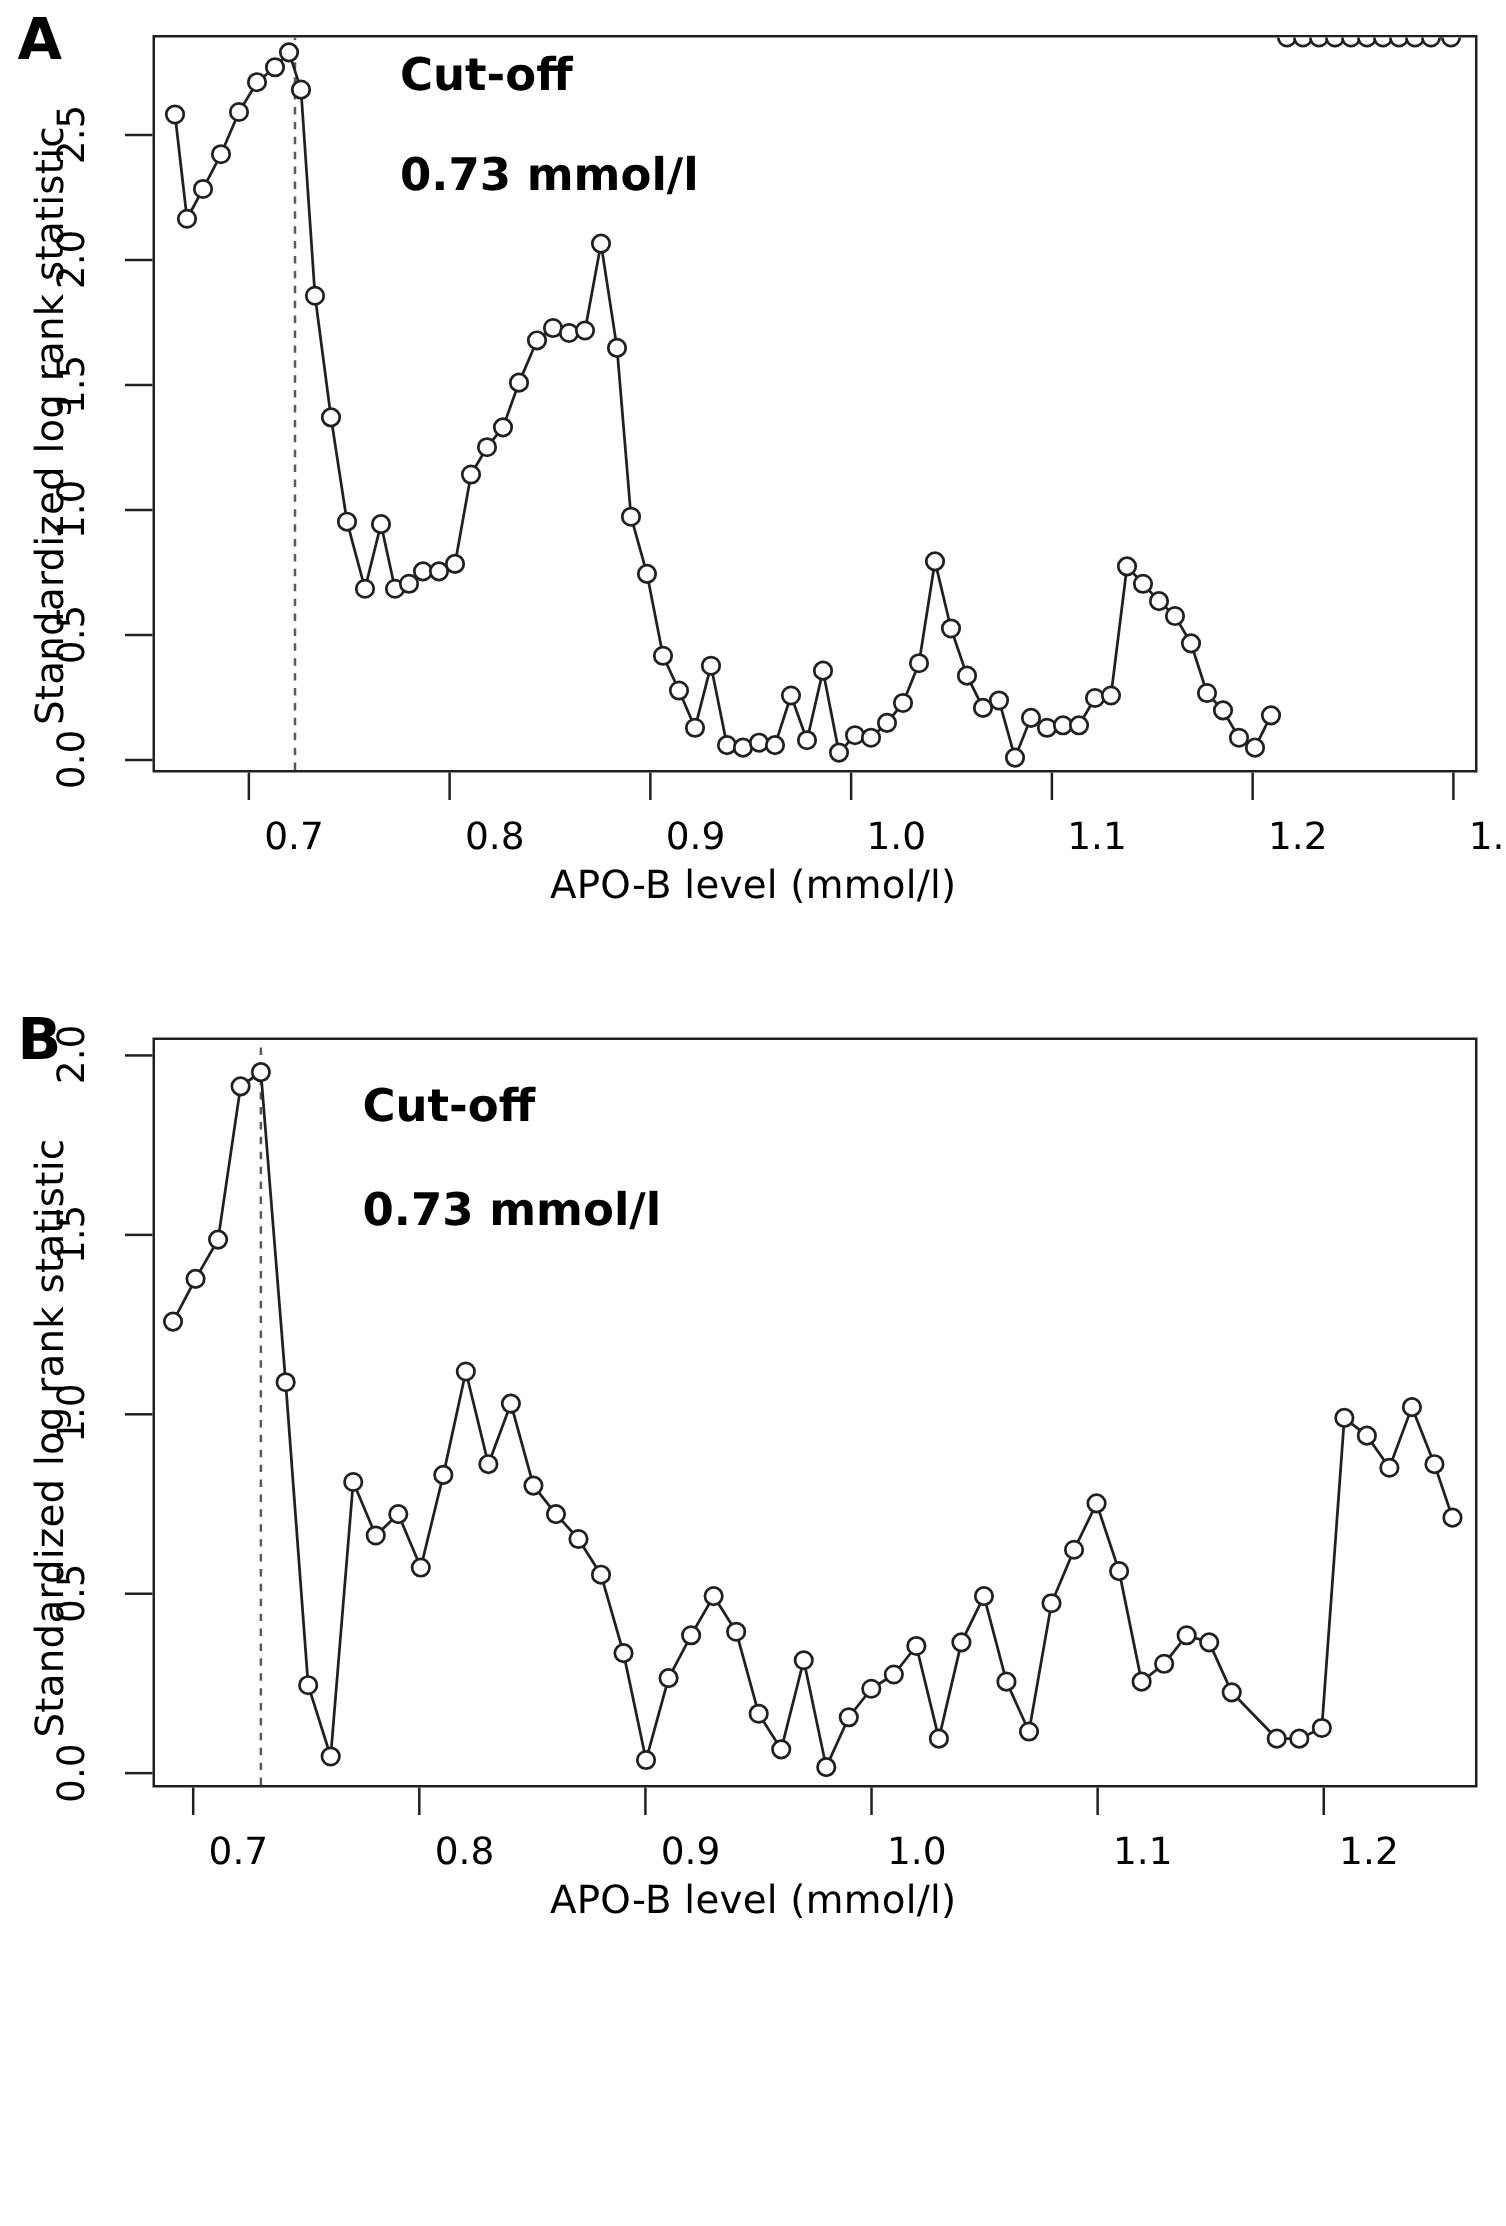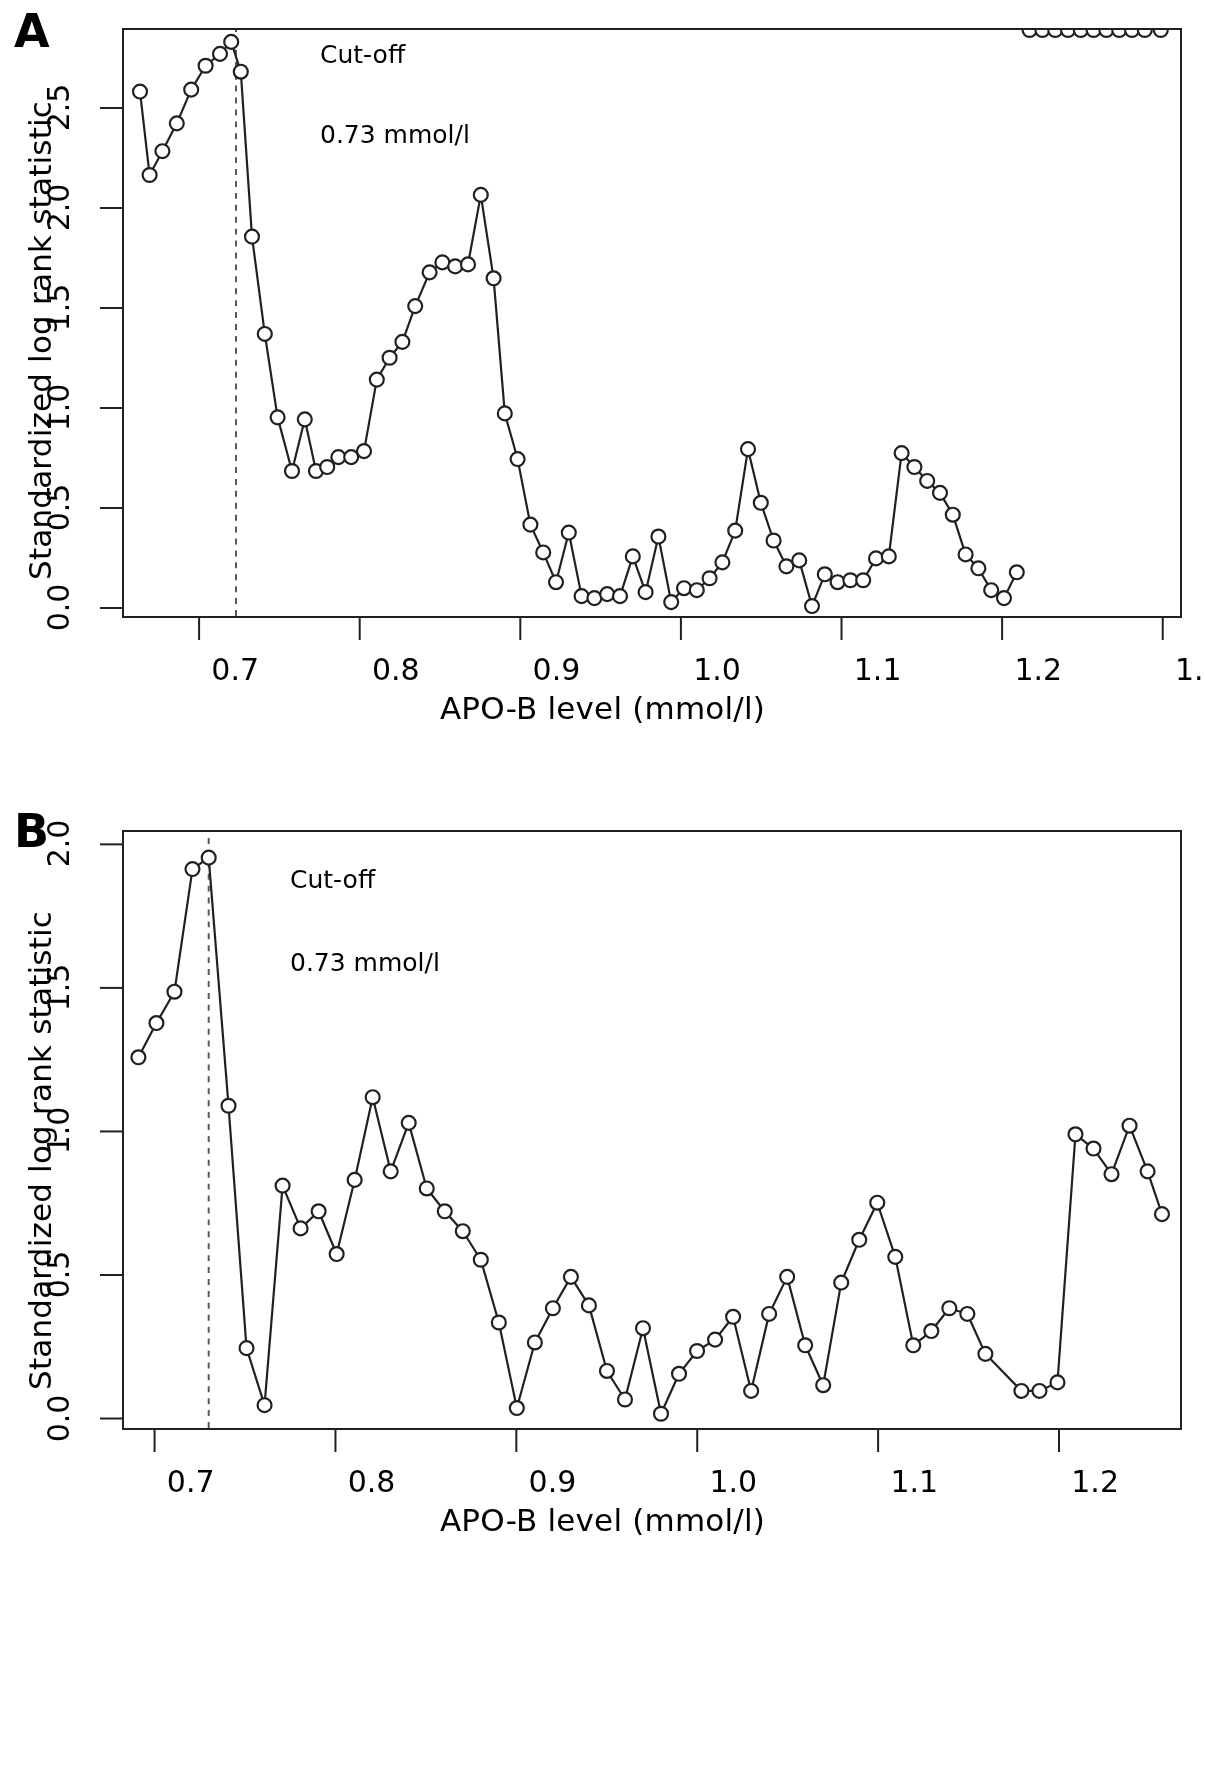--- a/index.html
+++ b/index.html
@@ -96,22 +96,23 @@
     position: absolute;
     font-size: 30px;
     text-align: center;
     width: 100px;
     transform-origin: 50% 50%;
     transform: rotate(-90deg);
   }
 
   .annot {
     position: absolute;
-    font-size: 25px;
+    font-size: 36px;
     white-space: nowrap;
+    font-weight: bold;
   }
   #panel-a .annot-1 { left: 320px; top: 40px; }
   #panel-a .annot-2 { left: 320px; top: 120px; }
   #panel-b .annot-1 { left: 290px; top: 75px; }
   #panel-b .annot-2 { left: 290px; top: 158px; }
 </style>
 </head>
 <body>
 
 <div class="figure">

